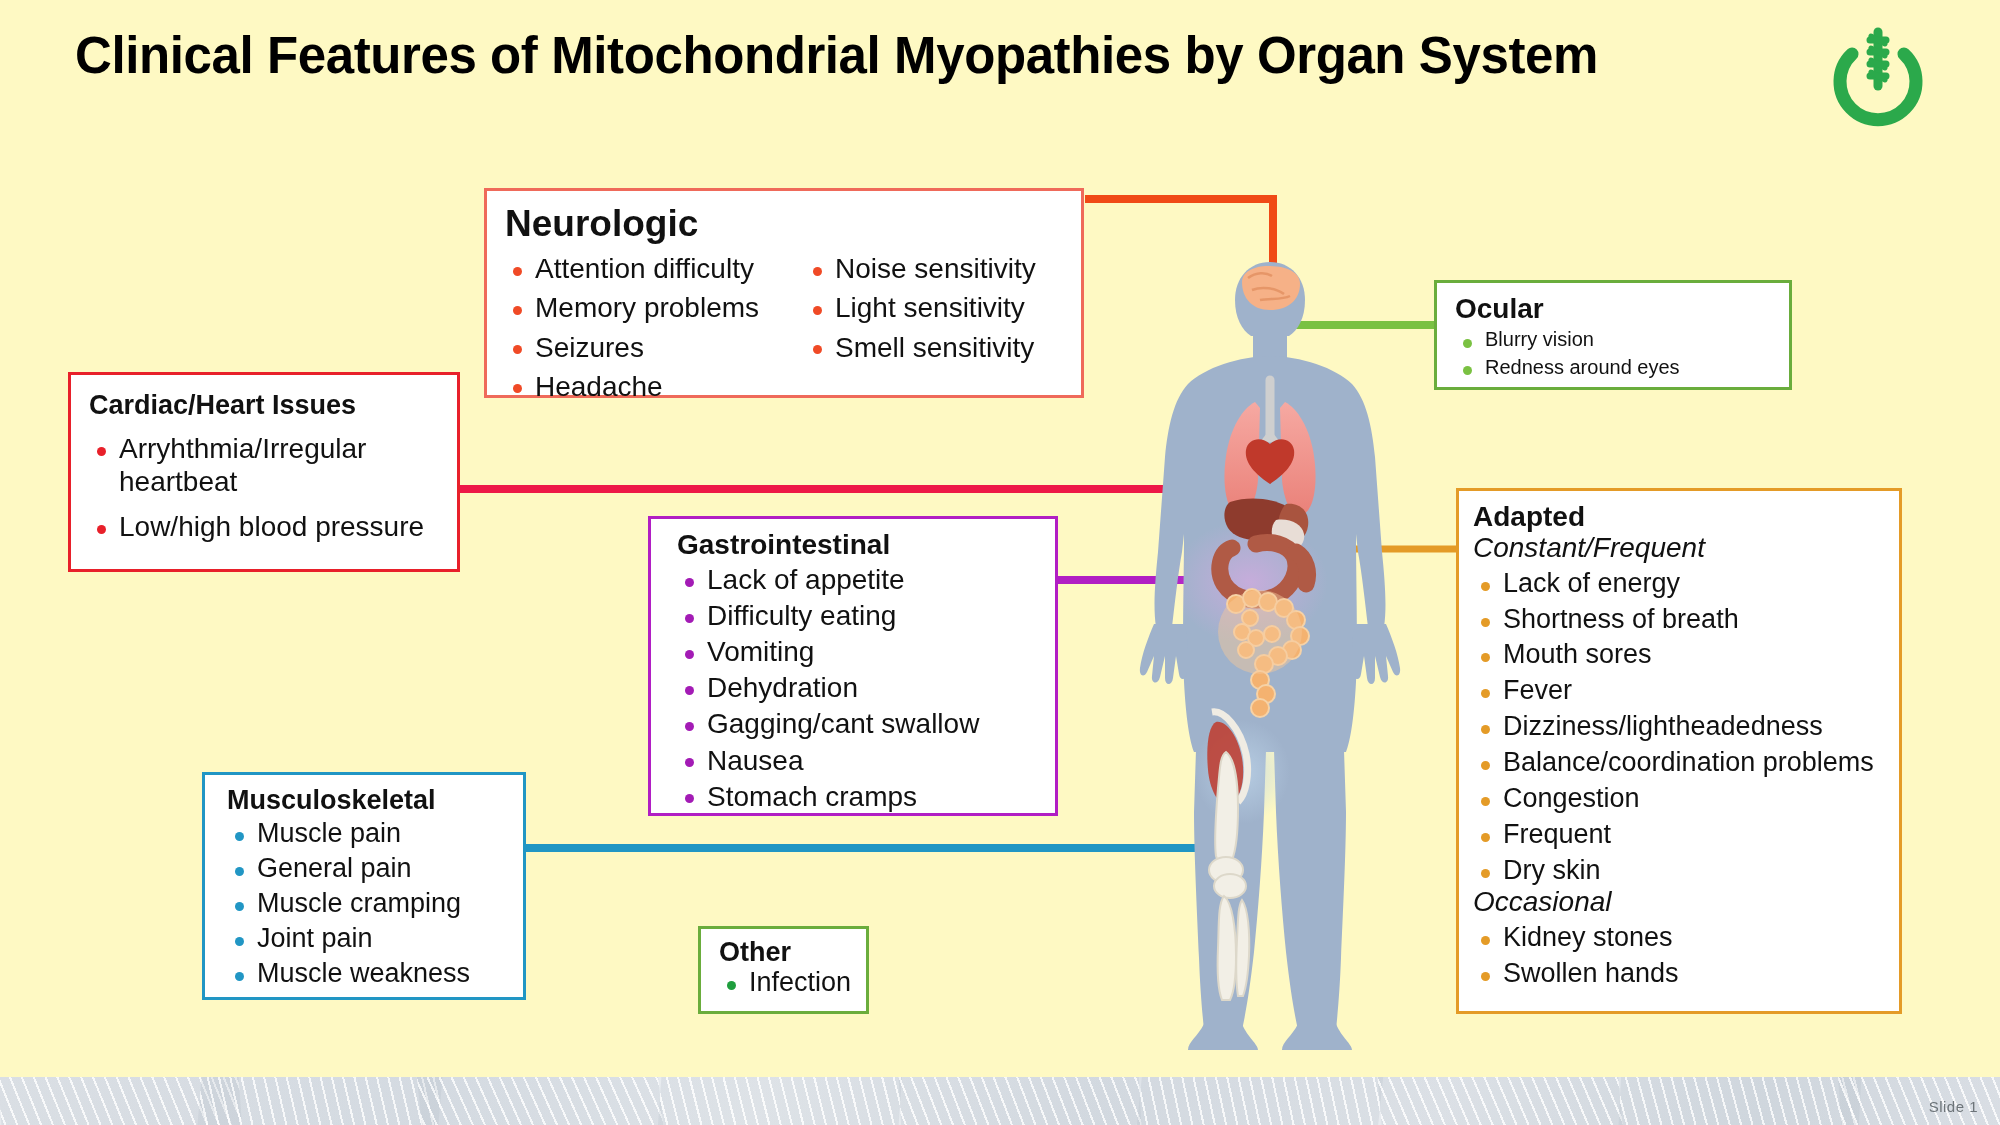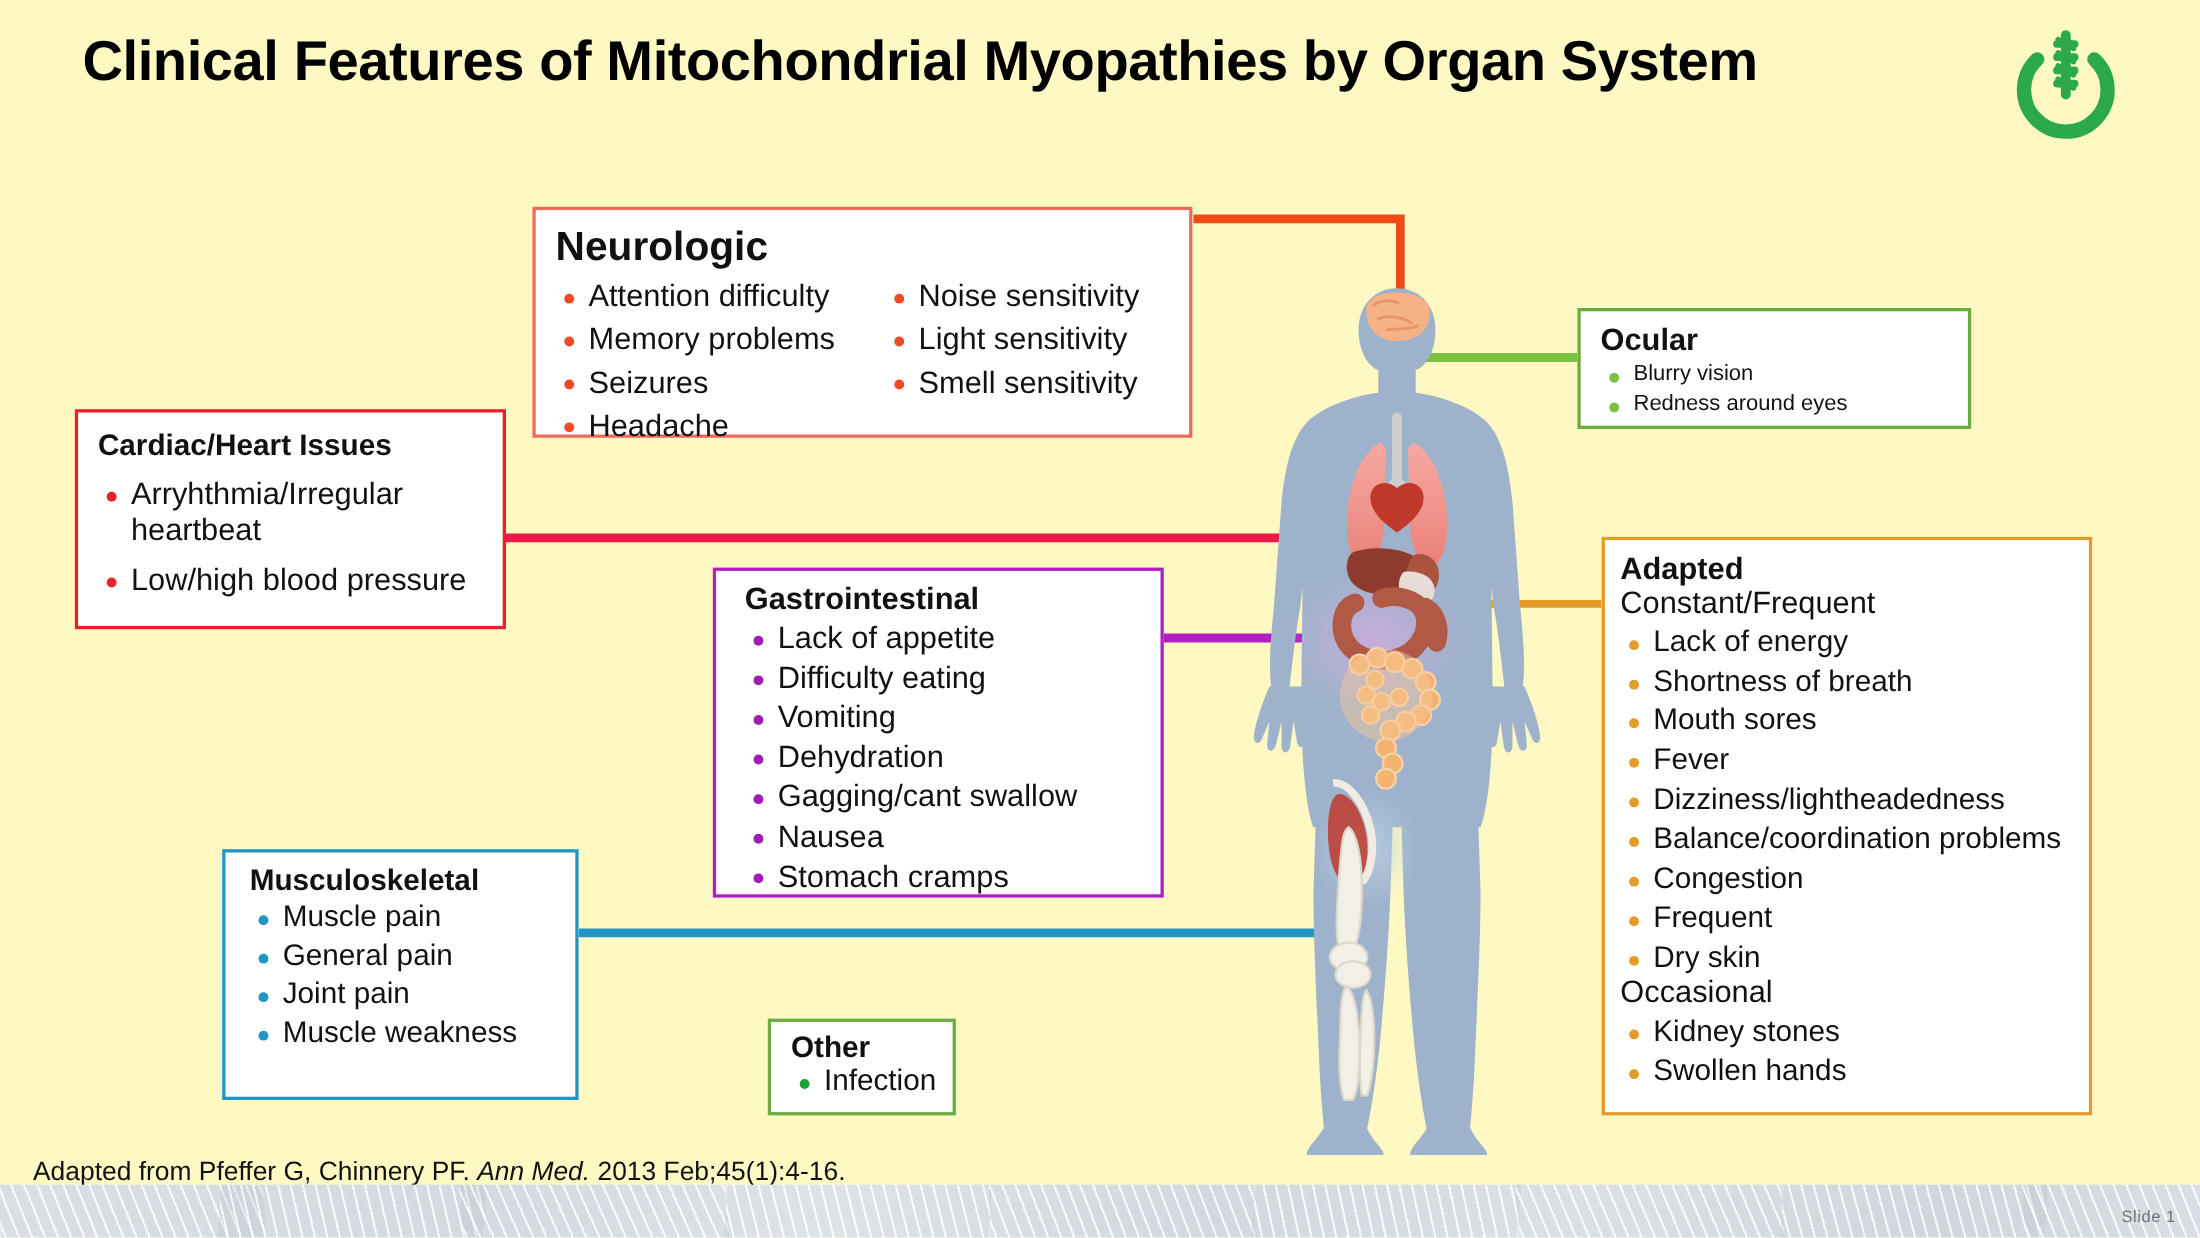--- a/index.html
+++ b/index.html
@@ -23,21 +23,21 @@
   #logo{position:absolute;left:1818px;top:24px;width:120px;height:120px;}
 
   
   .box{
     position:absolute;background:#ffffff;box-sizing:border-box;
   }
   .box .hdr{
     font-weight:bold;color:#111;line-height:1.12;
   }
   .box .sub{
-    color:#111;line-height:1.12;
+    font-style:italic;color:#111;line-height:1.12;
   }
   ul.items{list-style:none;margin:0;padding:0;}
   ul.items li{
     position:relative;color:#111;line-height:1.18;
     padding-left:30px;
   }
   ul.items li .bul{
     position:absolute;left:8px;top:0.52em;
     width:9px;height:9px;border-radius:50%;
   }
@@ -345,35 +345,33 @@
       <li><span class="bul" style="background:#a31bb5"></span><span>Nausea</span></li>
       <li><span class="bul" style="background:#a31bb5"></span><span>Stomach cramps</span></li>
     </ul>
   </div>
 
   <div class="box" id="box-msk">
     <div class="hdr">Musculoskeletal</div>
     <ul class="items">
       <li><span class="bul" style="background:#2196c4"></span><span>Muscle pain</span></li>
       <li><span class="bul" style="background:#2196c4"></span><span>General pain</span></li>
+      <li><span class="bul" style="background:#2196c4"></span><span>Muscle cramping</span></li>
       <li><span class="bul" style="background:#2196c4"></span><span>Joint pain</span></li>
       <li><span class="bul" style="background:#2196c4"></span><span>Muscle weakness</span></li>
     </ul>
   </div>
 
   <div class="box" id="box-other">
     <div class="hdr">Other</div>
     <ul class="items">
       <li><span class="bul" style="background:#1f9e3e"></span><span>Infection</span></li>
     </ul>
   </div>
 
-  <div id="citation">
-    <span>Adapted from Pfeffer G, Chinnery PF. </span><i>Ann Med.</i><span> 2013 Feb;45(1):4-16.</span>
-  </div>
 
   <div id="footer-band">
     <div class="feather" style="left:0px;transform:rotate(-4deg)"></div>
     <div class="feather" style="left:200px;transform:rotate(5deg)"></div>
     <div class="feather" style="left:420px;transform:rotate(-6deg)"></div>
     <div class="feather" style="left:660px;transform:rotate(4deg)"></div>
     <div class="feather" style="left:900px;transform:rotate(-3deg)"></div>
     <div class="feather" style="left:1140px;transform:rotate(6deg)"></div>
     <div class="feather" style="left:1380px;transform:rotate(-5deg)"></div>
     <div class="feather" style="left:1620px;transform:rotate(3deg)"></div>

